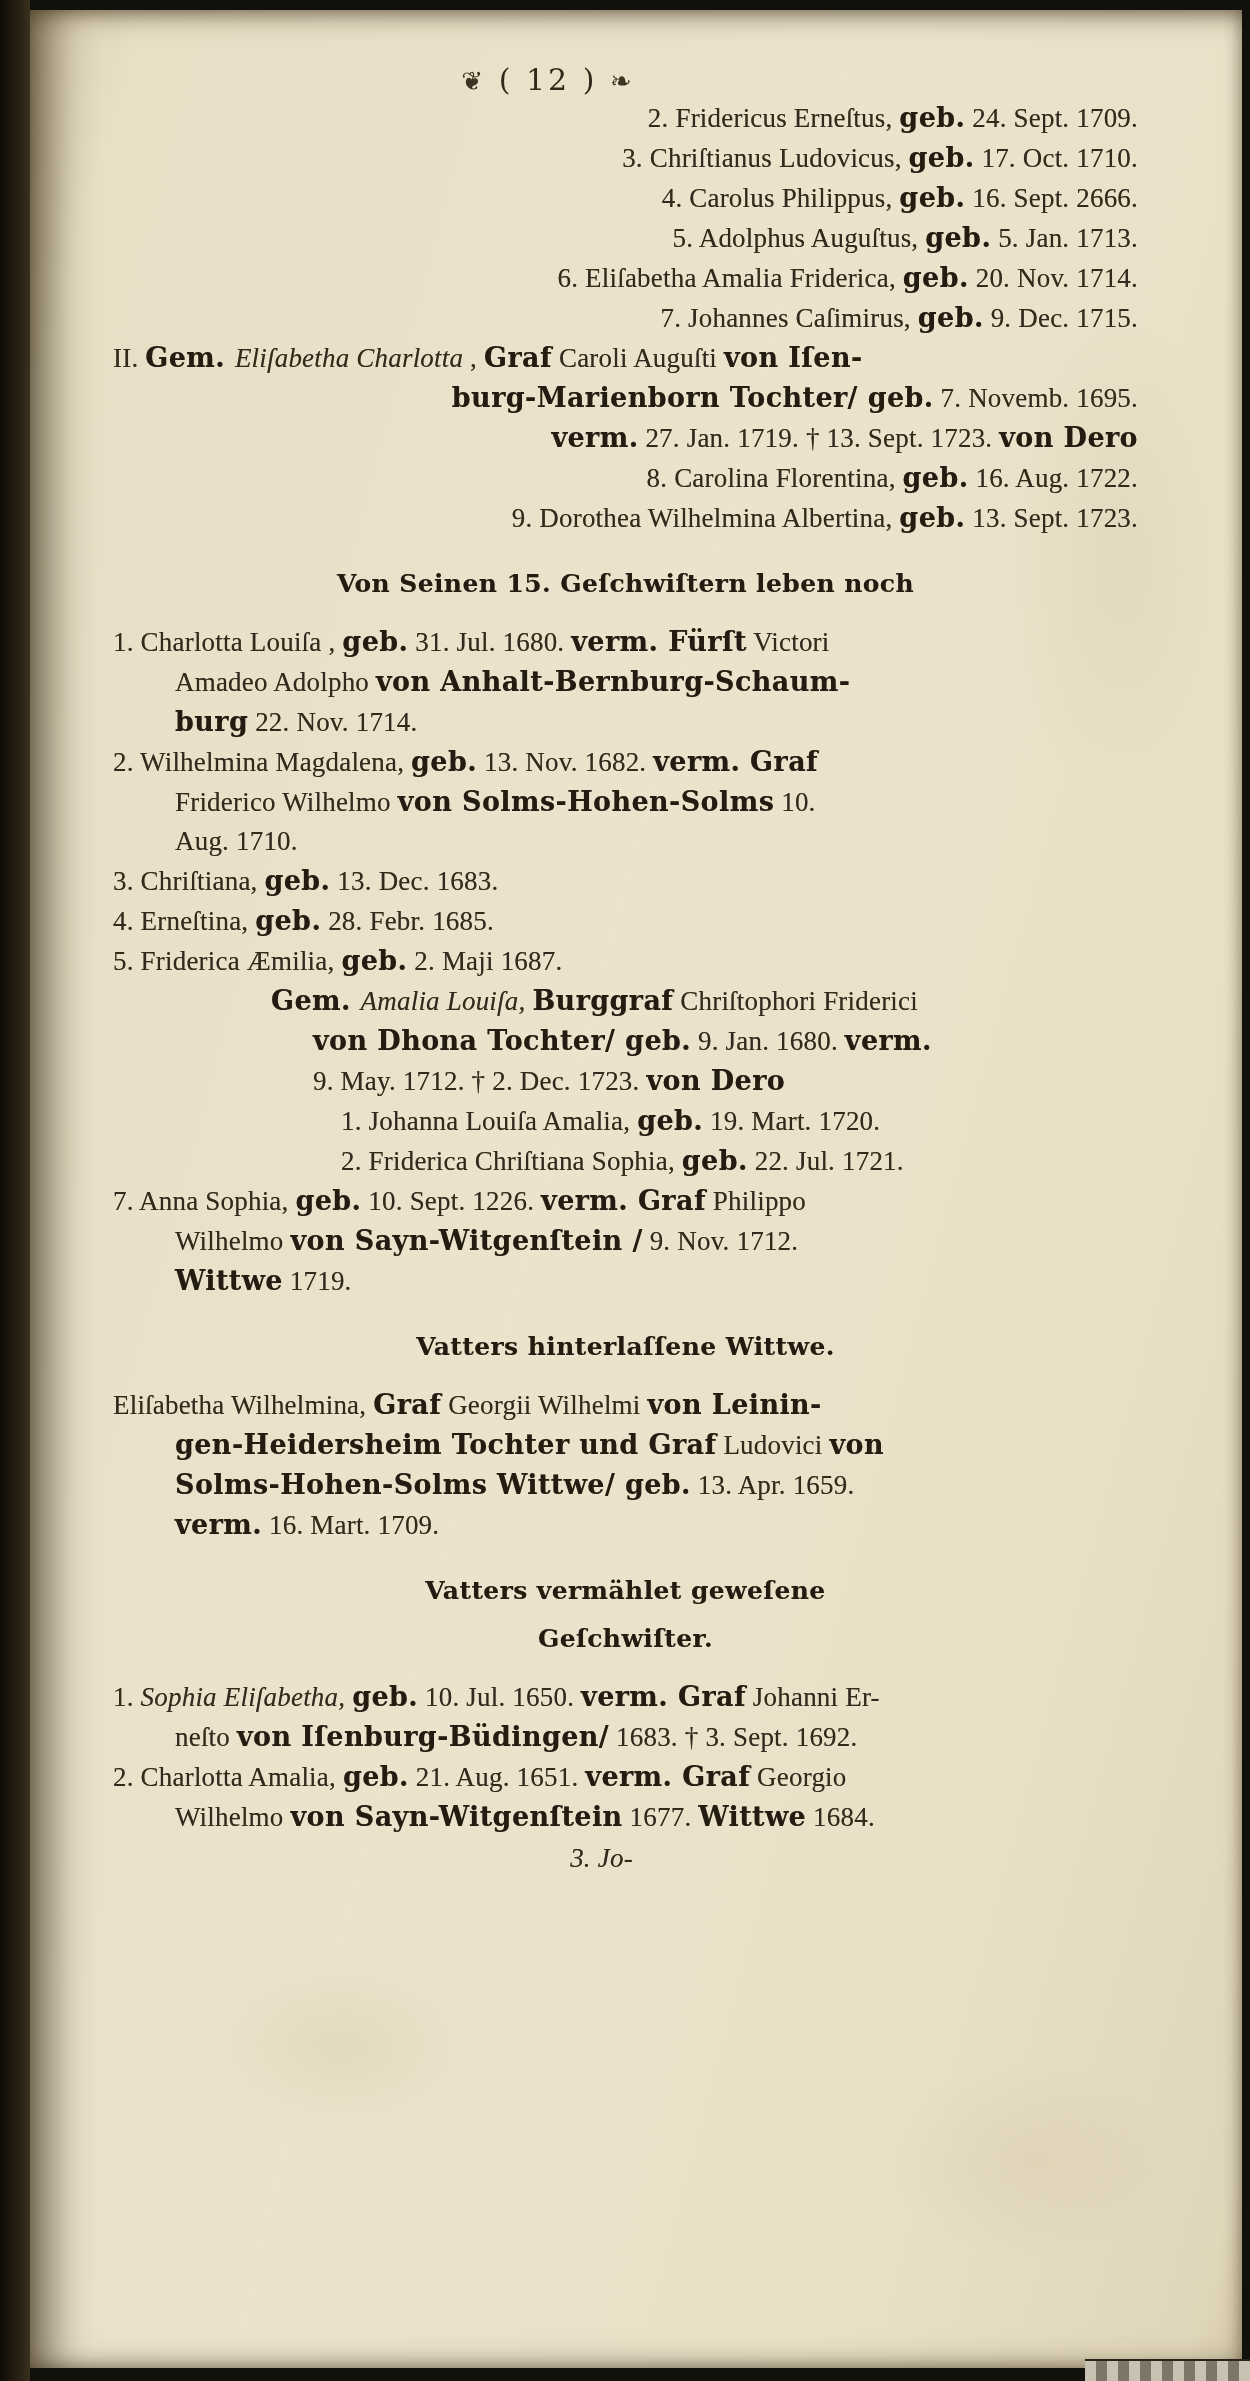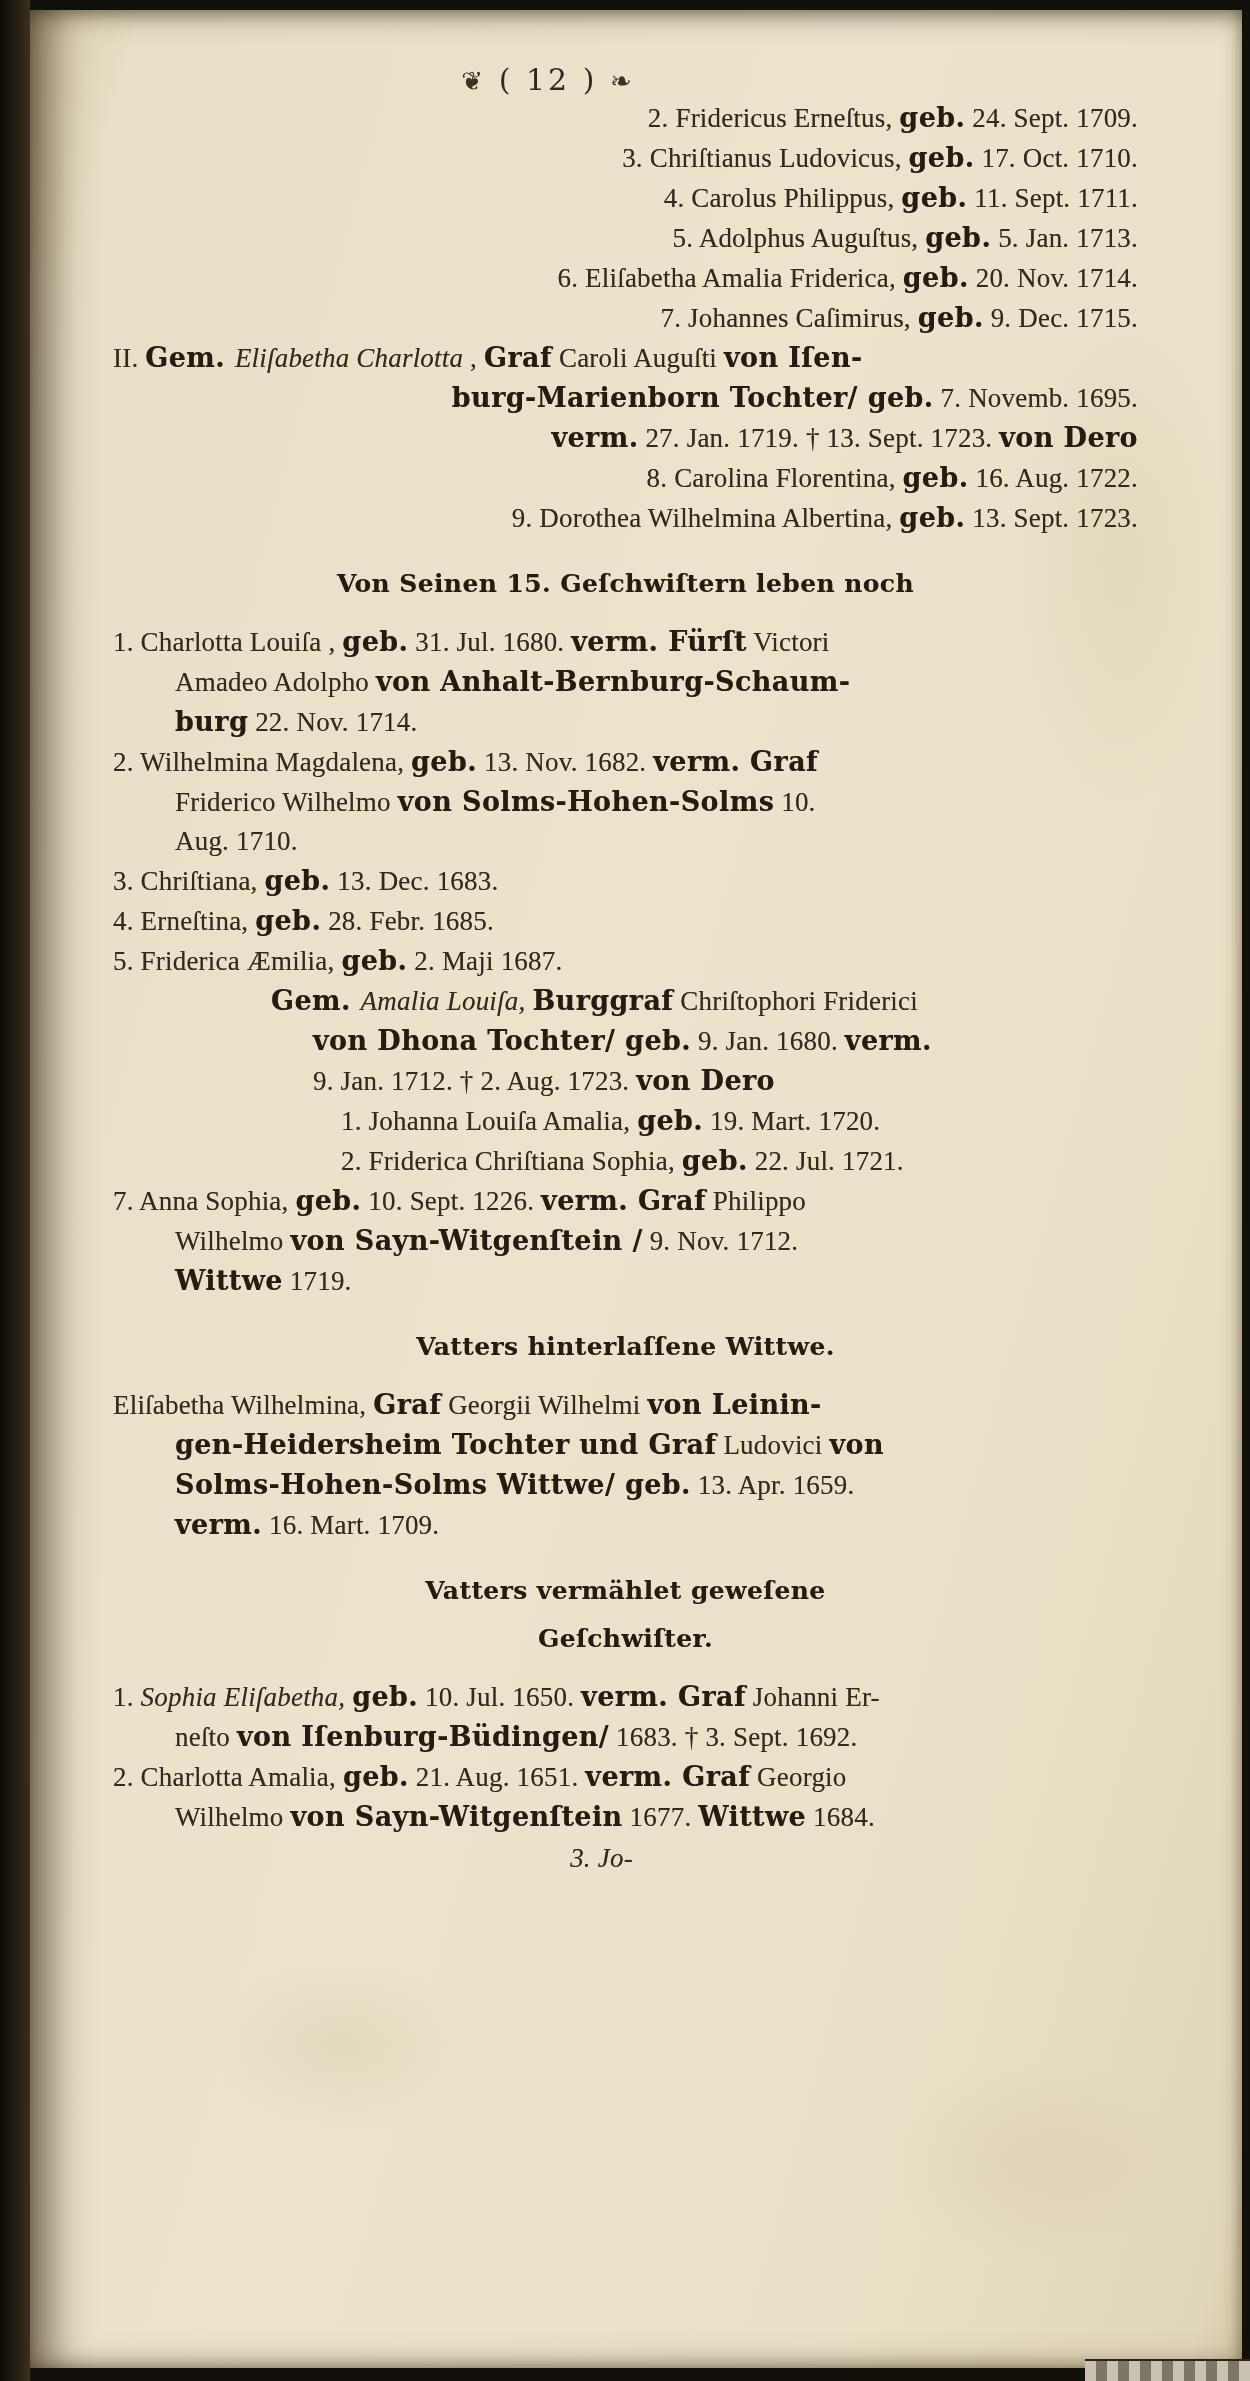--- a/index.html
+++ b/index.html
@@ -82,42 +82,42 @@
   <span class="orn">❦</span>
   <span>(</span>
   <span>12</span>
   <span>)</span>
   <span class="orn">❧</span>
 </div>
 
 <div class="content" id="content">
     <p class="line ind-child"><span class="s-r">2. Fridericus Erneſtus, </span><span class="s-f">geb.</span><span class="s-r"> 24. Sept. 1709.</span></p>
     <p class="line ind-child"><span class="s-r">3. Chriſtianus Ludovicus, </span><span class="s-f">geb.</span><span class="s-r"> 17. Oct. 1710.</span></p>
-    <p class="line ind-child"><span class="s-r">4. Carolus Philippus, </span><span class="s-f">geb.</span><span class="s-r"> 11. Sept. 1711.</span></p>
+    <p class="line ind-child"><span class="s-r">4. Carolus Philippus, </span><span class="s-f">geb.</span><span class="s-r"> 16. Sept. 2666.</span></p>
     <p class="line ind-child"><span class="s-r">5. Adolphus Auguſtus, </span><span class="s-f">geb.</span><span class="s-r"> 5. Jan. 1713.</span></p>
     <p class="line ind-child"><span class="s-r">6. Eliſabetha Amalia Friderica, </span><span class="s-f">geb.</span><span class="s-r"> 20. Nov. 1714.</span></p>
     <p class="line ind-child"><span class="s-r">7. Johannes Caſimirus, </span><span class="s-f">geb.</span><span class="s-r"> 9. Dec. 1715.</span></p>
     <p class="line ind-flush"><span class="s-r">II. </span><span class="s-f">Gem. </span><span class="s-i">Eliſabetha Charlotta</span><span class="s-r"> , </span><span class="s-f">Graf</span><span class="s-r"> Caroli Auguſti </span><span class="s-f">von Iſen-</span></p>
     <p class="line ind-child"><span class="s-f">burg-Marienborn Tochter/ geb.</span><span class="s-r"> 7. Novemb. 1695.</span></p>
     <p class="line ind-child"><span class="s-f">verm.</span><span class="s-r"> 27. Jan. 1719. † 13. Sept. 1723. </span><span class="s-f">von Dero</span></p>
     <p class="line ind-child"><span class="s-r">8. Carolina Florentina, </span><span class="s-f">geb.</span><span class="s-r"> 16. Aug. 1722.</span></p>
     <p class="line ind-child"><span class="s-r">9. Dorothea Wilhelmina Albertina, </span><span class="s-f">geb.</span><span class="s-r"> 13. Sept. 1723.</span></p>
     <p class="heading"><span class="s-f">Von Seinen 15. Geſchwiſtern leben noch</span></p>
     <p class="line ind-flush"><span class="s-r">1. Charlotta Louiſa , </span><span class="s-f">geb.</span><span class="s-r"> 31. Jul. 1680. </span><span class="s-f">verm. Fürſt</span><span class="s-r"> Victori</span></p>
     <p class="line ind-wrap"><span class="s-r">Amadeo Adolpho </span><span class="s-f">von Anhalt-Bernburg-Schaum-</span></p>
     <p class="line ind-wrap"><span class="s-f">burg</span><span class="s-r"> 22. Nov. 1714.</span></p>
     <p class="line ind-flush"><span class="s-r">2. Wilhelmina Magdalena, </span><span class="s-f">geb.</span><span class="s-r"> 13. Nov. 1682. </span><span class="s-f">verm. Graf</span></p>
     <p class="line ind-wrap"><span class="s-r">Friderico Wilhelmo </span><span class="s-f">von Solms-Hohen-Solms</span><span class="s-r"> 10.</span></p>
     <p class="line ind-wrap"><span class="s-r">Aug. 1710.</span></p>
     <p class="line ind-flush"><span class="s-r">3. Chriſtiana, </span><span class="s-f">geb.</span><span class="s-r"> 13. Dec. 1683.</span></p>
     <p class="line ind-flush"><span class="s-r">4. Erneſtina, </span><span class="s-f">geb.</span><span class="s-r"> 28. Febr. 1685.</span></p>
     <p class="line ind-flush"><span class="s-r">5. Friderica Æmilia, </span><span class="s-f">geb.</span><span class="s-r"> 2. Maji 1687.</span></p>
     <p class="line ind-gem"><span class="s-f">Gem. </span><span class="s-i">Amalia Louiſa,</span><span class="s-r"> </span><span class="s-f">Burggraf</span><span class="s-r"> Chriſtophori Friderici</span></p>
     <p class="line ind-gem-wrap"><span class="s-f">von Dhona Tochter/ geb.</span><span class="s-r"> 9. Jan. 1680. </span><span class="s-f">verm.</span></p>
-    <p class="line ind-gem-wrap"><span class="s-r">9. Jan. 1712. † 2. Aug. 1723. </span><span class="s-f">von Dero</span></p>
+    <p class="line ind-gem-wrap"><span class="s-r">9. May. 1712. † 2. Dec. 1723. </span><span class="s-f">von Dero</span></p>
     <p class="line ind-gem-child"><span class="s-r">1. Johanna Louiſa Amalia, </span><span class="s-f">geb.</span><span class="s-r"> 19. Mart. 1720.</span></p>
     <p class="line ind-gem-child"><span class="s-r">2. Friderica Chriſtiana Sophia, </span><span class="s-f">geb.</span><span class="s-r"> 22. Jul. 1721.</span></p>
     <p class="line ind-flush"><span class="s-r">7. Anna Sophia, </span><span class="s-f">geb.</span><span class="s-r"> 10. Sept. 1226. </span><span class="s-f">verm. Graf</span><span class="s-r"> Philippo</span></p>
     <p class="line ind-wrap"><span class="s-r">Wilhelmo </span><span class="s-f">von Sayn-Witgenſtein /</span><span class="s-r"> 9. Nov. 1712.</span></p>
     <p class="line ind-wrap"><span class="s-f">Wittwe</span><span class="s-r"> 1719.</span></p>
     <p class="heading"><span class="s-f">Vatters hinterlaſſene Wittwe.</span></p>
     <p class="line ind-flush"><span class="s-r">Eliſabetha Wilhelmina, </span><span class="s-f">Graf</span><span class="s-r"> Georgii Wilhelmi </span><span class="s-f">von Leinin-</span></p>
     <p class="line ind-wrap"><span class="s-f">gen-Heidersheim Tochter und Graf</span><span class="s-r"> Ludovici </span><span class="s-f">von</span></p>
     <p class="line ind-wrap"><span class="s-f">Solms-Hohen-Solms Wittwe/ geb.</span><span class="s-r"> 13. Apr. 1659.</span></p>
     <p class="line ind-wrap"><span class="s-f">verm.</span><span class="s-r"> 16. Mart. 1709.</span></p>

